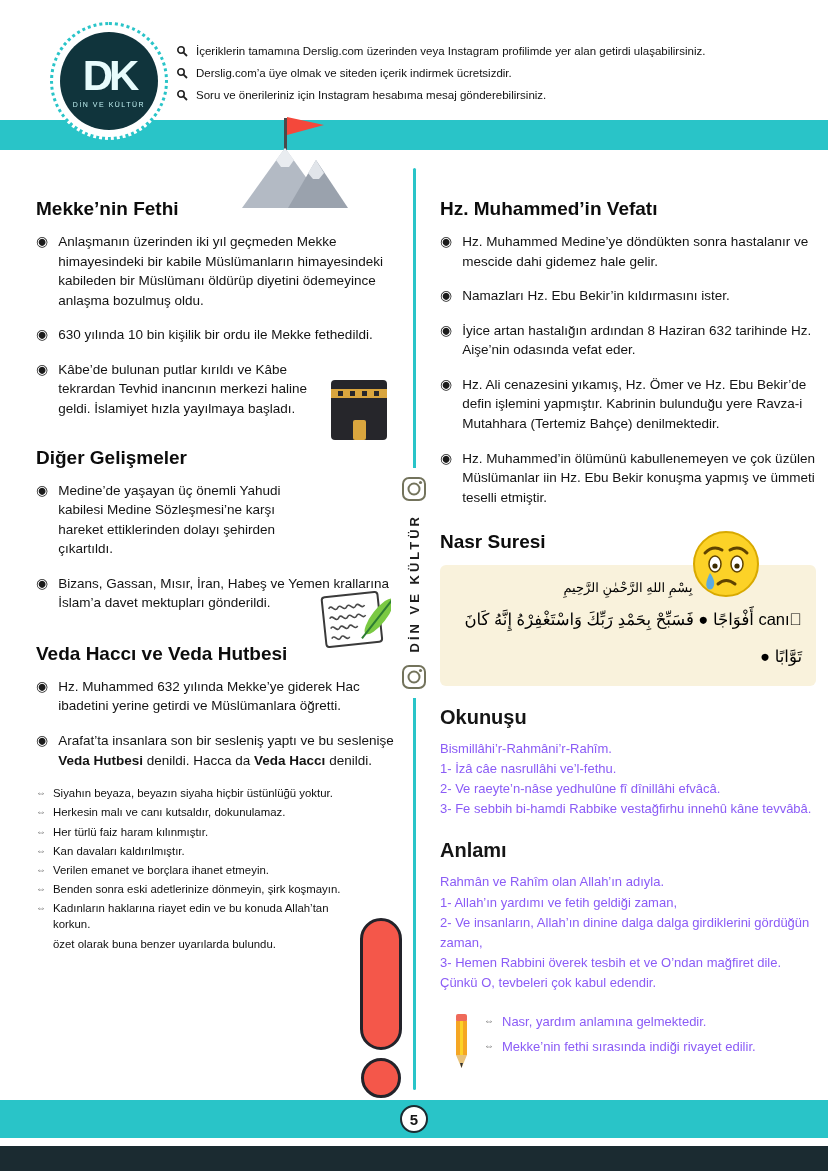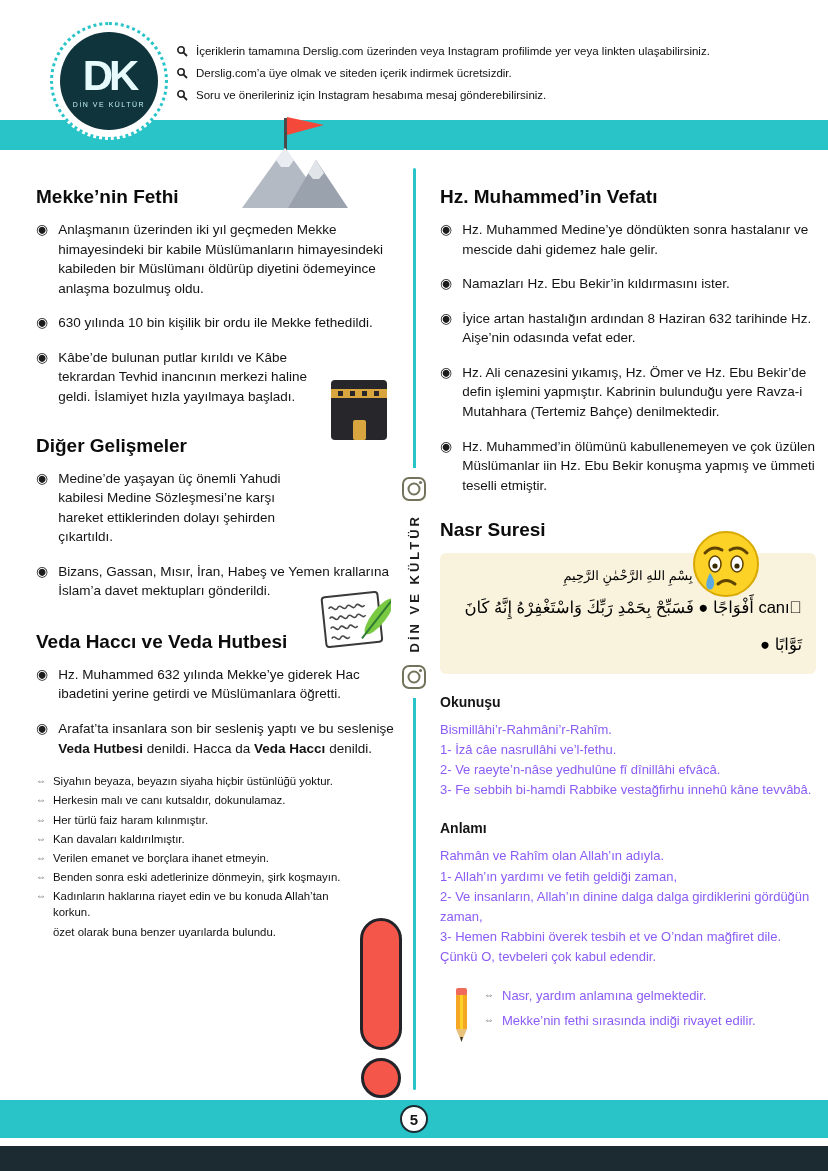--- a/index.html
+++ b/index.html
@@ -38,40 +38,40 @@
     position:absolute; left:391px; top:468px; width:46px; background:#fff; z-index:3;
     display:flex; flex-direction:column; align-items:center; gap:12px; padding:8px 0;
   }
   .brand-vertical {
     writing-mode:vertical-rl; transform:rotate(180deg);
     font-size:13px; font-weight:bold; letter-spacing:3px; color:#1d1d1d; white-space:nowrap;
   }
   
   .col-left  { position:absolute; left:36px;  top:170px; width:370px; }
   .col-right { position:absolute; left:440px; top:170px; width:376px; }
-  .section-title { font-size:19px; font-weight:bold; color:#0c0c0c; margin:16px 0 12px 0; }
+  .section-title { font-size:19px; font-weight:bold; color:#0c0c0c; margin:28px 0 12px 0; }
   .bullet { display:flex; gap:10px; margin-bottom:15px; }
   .marker { flex:0 0 auto; font-size:14px; line-height:1.4; color:#1c1c1c; }
   .bullet-text { font-size:13.5px; line-height:1.45; color:#131313; }
   .w260 { width:260px; }
   .w250 { width:250px; }
   
   .principles { margin-top:4px; width:312px; }
   .p-row { display:flex; gap:7px; margin-bottom:3px; }
   .link-glyph { flex:0 0 auto; font-size:10px; color:#5f5f5f; line-height:1.6; }
   .p-text { font-size:11.4px; line-height:1.42; color:#101010; }
   .p-summary { font-size:11.4px; line-height:1.42; color:#101010; margin-left:17px; margin-top:2px; }
   
   .arabic-box {
     background:#f9f2dc; border-radius:6px; padding:10px 14px 12px 14px; margin:6px 0 4px 0;
     direction:rtl; color:#000000;
   }
   .bismillah { text-align:center; font-size:13px; line-height:2; }
   .arabic-line { text-align:right; font-size:16.5px; line-height:2.2; }
-  .sub-title { font-size:14px; font-weight:bold; margin:20px 0 10px 0; }
+  .sub-title { font-size:20px; font-weight:bold; margin:20px 0 10px 0; }
   .plain-line { font-size:13px; line-height:1.55; color:#8b5cf6; }
   
   .pencil-row { display:flex; gap:12px; margin-top:18px; margin-left:10px; }
   .pencil-notes { width:300px; padding-top:2px; }
   .pn-row { display:flex; gap:8px; margin-bottom:6px; }
   .pn-text { font-size:13px; line-height:1.45; color:#8b5cf6; }
   
   .mountain-wrap { position:absolute; left:240px; top:110px; z-index:4; }
   .kaaba-wrap    { position:absolute; left:328px; top:372px; z-index:1; }
   .scroll-wrap   { position:absolute; left:316px; top:578px; z-index:1; }
@@ -91,21 +91,21 @@
       <div class="logo-name">DİN VE KÜLTÜR</div>
     </div>
   </div>
 
   <div class="header-notes">
     <div class="note-row">
       <svg width="12" height="12" viewBox="0 0 12 12">
           <circle cx="5" cy="5" r="3.2" fill="none" stroke="#222" stroke-width="1.6"></circle>
           <line x1="7.6" y1="7.6" x2="11" y2="11" stroke="#222" stroke-width="1.8"></line>
         </svg>
-      <span class="note-text">İçeriklerin tamamına Derslig.com üzerinden veya Instagram profilimde yer veya linkten ulaşabilirsiniz.</span>
+      <span class="note-text">İçeriklerin tamamına Derslig.com üzerinden veya Instagram profilimde yer alan getirdi ulaşabilirsiniz.</span>
     </div>
     <div class="note-row">
       <svg width="12" height="12" viewBox="0 0 12 12">
           <circle cx="5" cy="5" r="3.2" fill="none" stroke="#222" stroke-width="1.6"></circle>
           <line x1="7.6" y1="7.6" x2="11" y2="11" stroke="#222" stroke-width="1.8"></line>
         </svg>
       <span class="note-text">Derslig.com’a üye olmak ve siteden içerik indirmek ücretsizdir.</span>
     </div>
     <div class="note-row">
       <svg width="12" height="12" viewBox="0 0 12 12">

